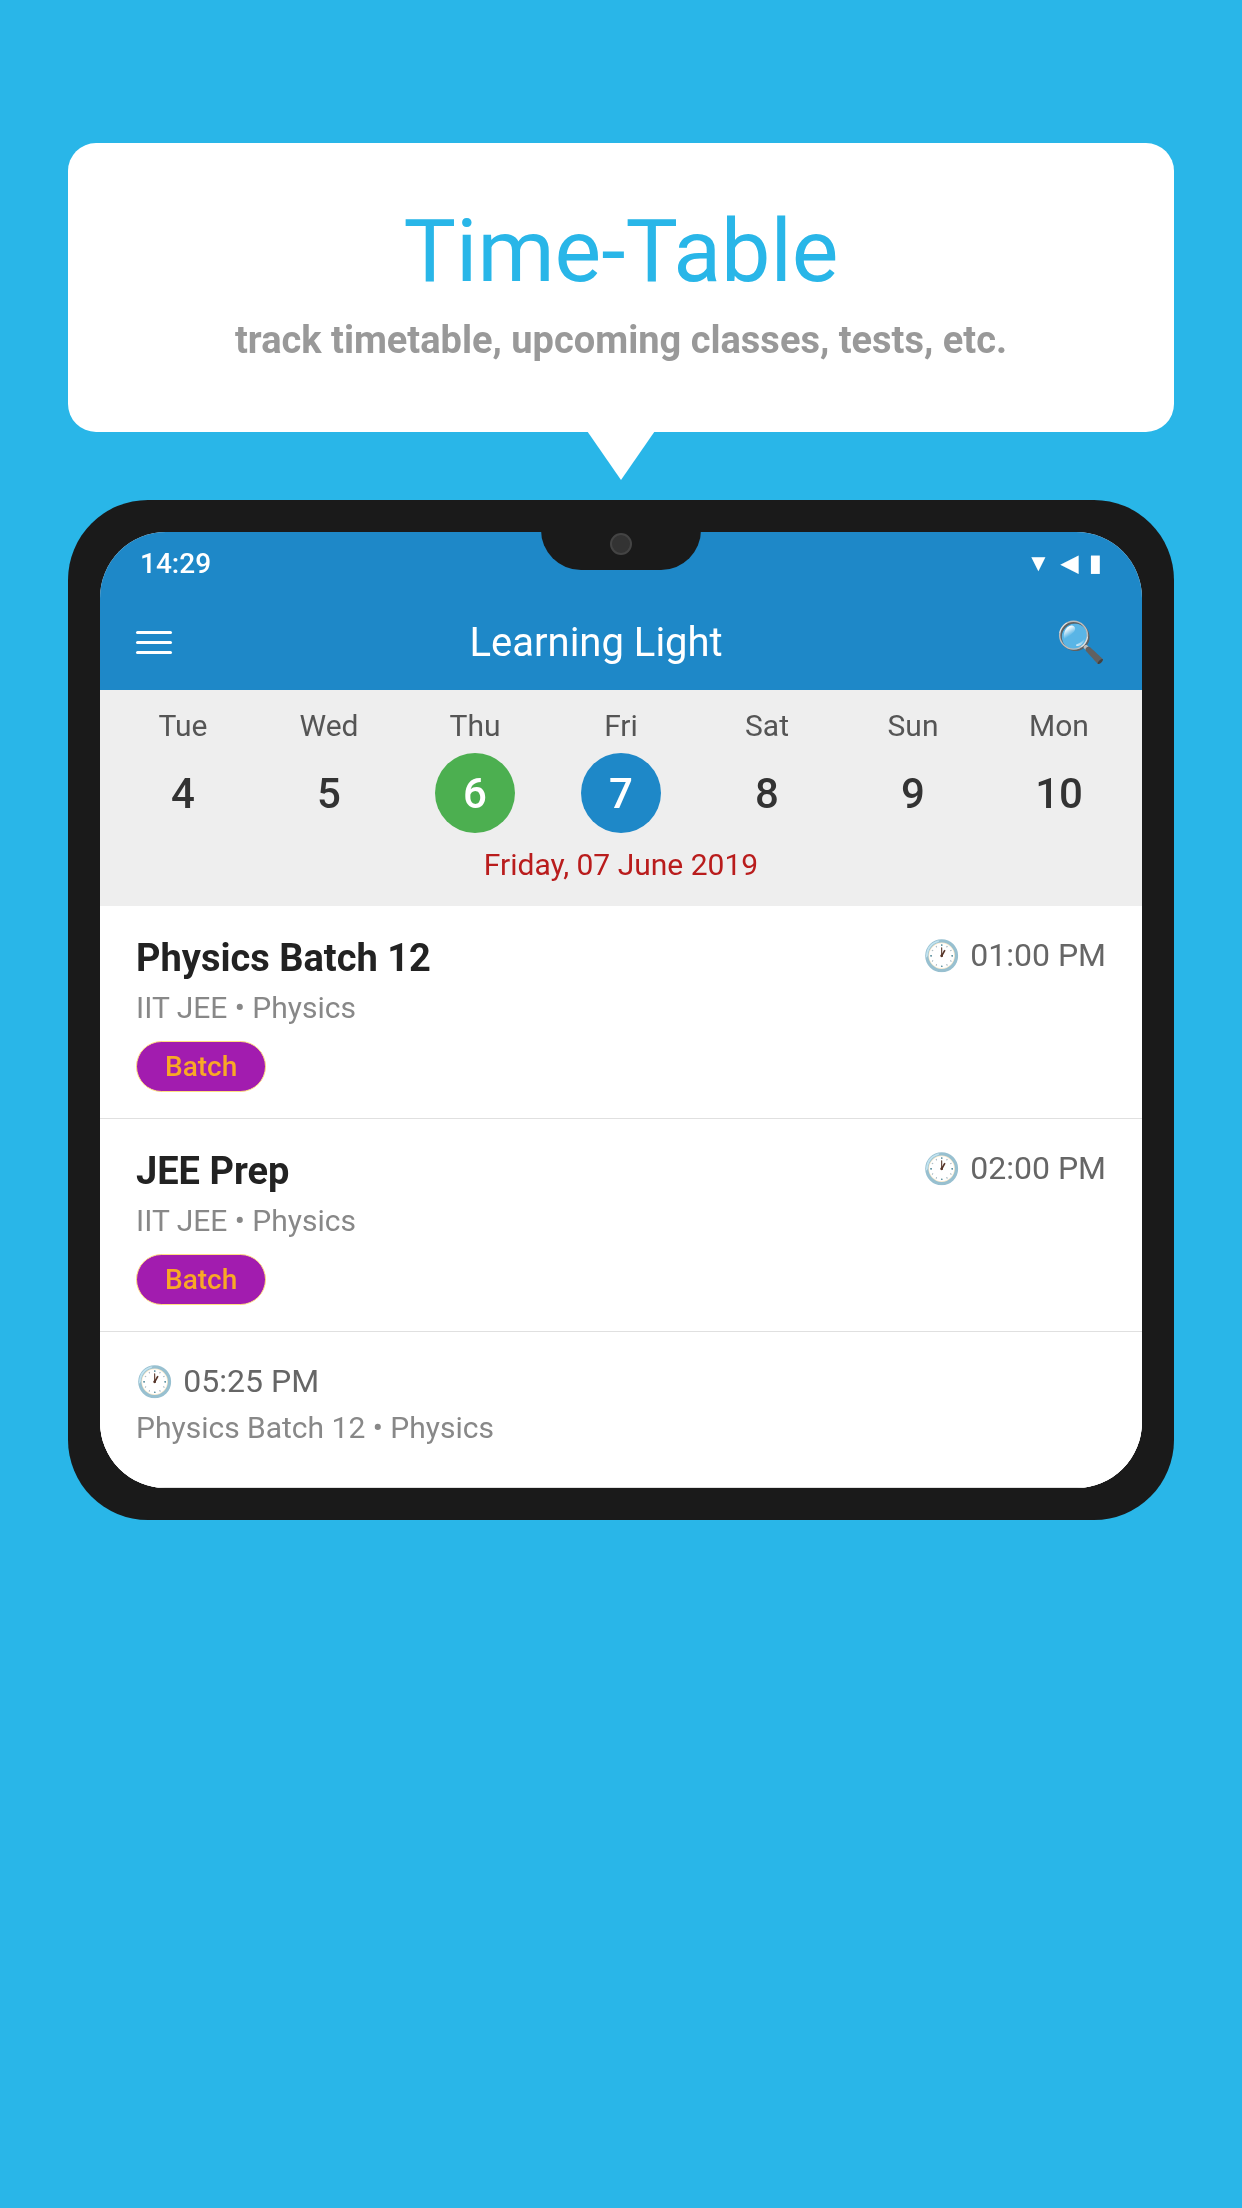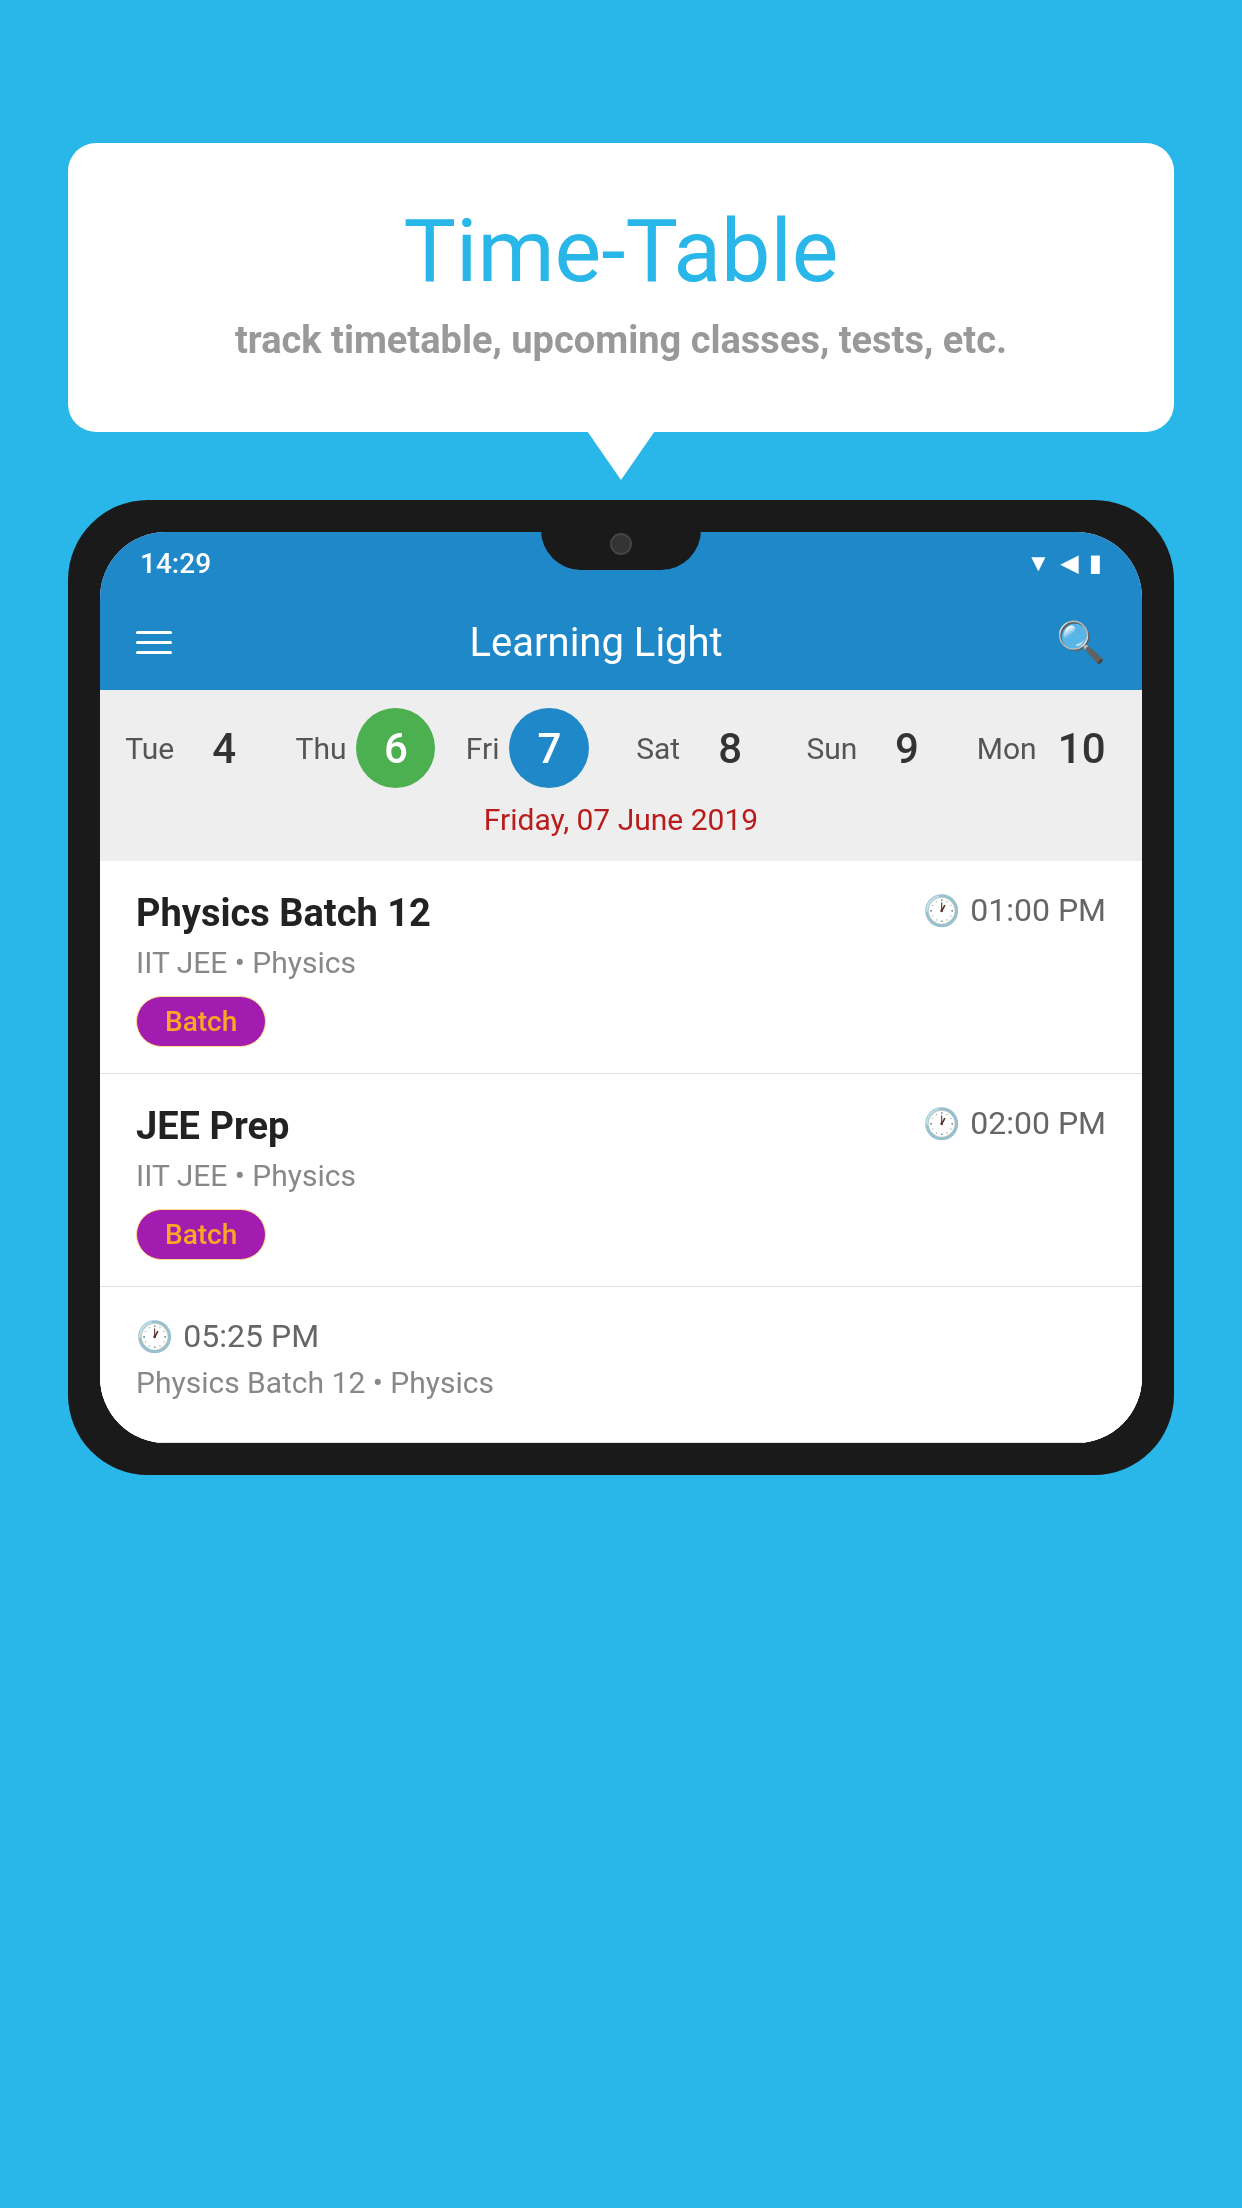--- a/index.html
+++ b/index.html
@@ -175,21 +175,21 @@
     }
 
     .days-row {
       display: flex;
       justify-content: space-around;
       padding: 0 10px;
     }
 
     .day-col {
       display: flex;
-      flex-direction: row;
+      flex-direction: column;
       align-items: center;
       gap: 10px;
       width: 140px;
     }
 
     .day-name {
       font-size: 30px;
       color: #555;
       font-weight: 400;
     }
@@ -315,20 +315,24 @@
       </div>
 
       <div class="calendar-strip">
         <div class="days-row" id="days-row">
 
         <div class="day-col">
               <div class="day-name">Tue</div>
               <div class="day-num">4</div>
             </div>
             <div class="day-col">
+              <div class="day-name">Wed</div>
+              <div class="day-num">5</div>
+            </div>
+            <div class="day-col">
               <div class="day-name">Thu</div>
               <div class="day-num today">6</div>
             </div>
             <div class="day-col">
               <div class="day-name">Fri</div>
               <div class="day-num selected">7</div>
             </div>
             <div class="day-col">
               <div class="day-name">Sat</div>
               <div class="day-num">8</div>

